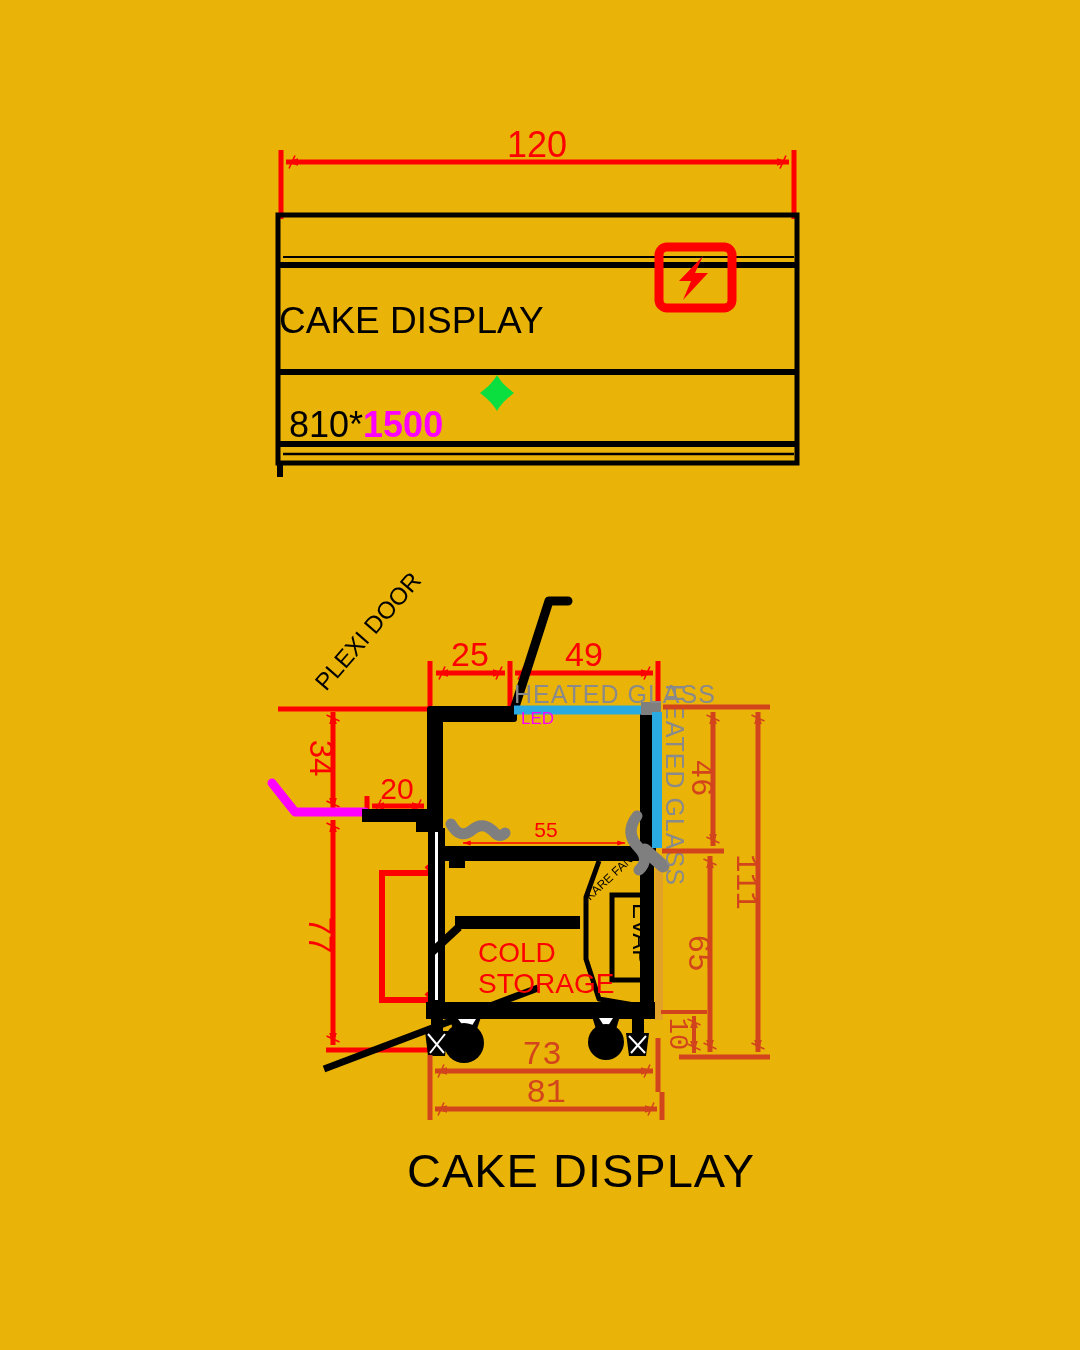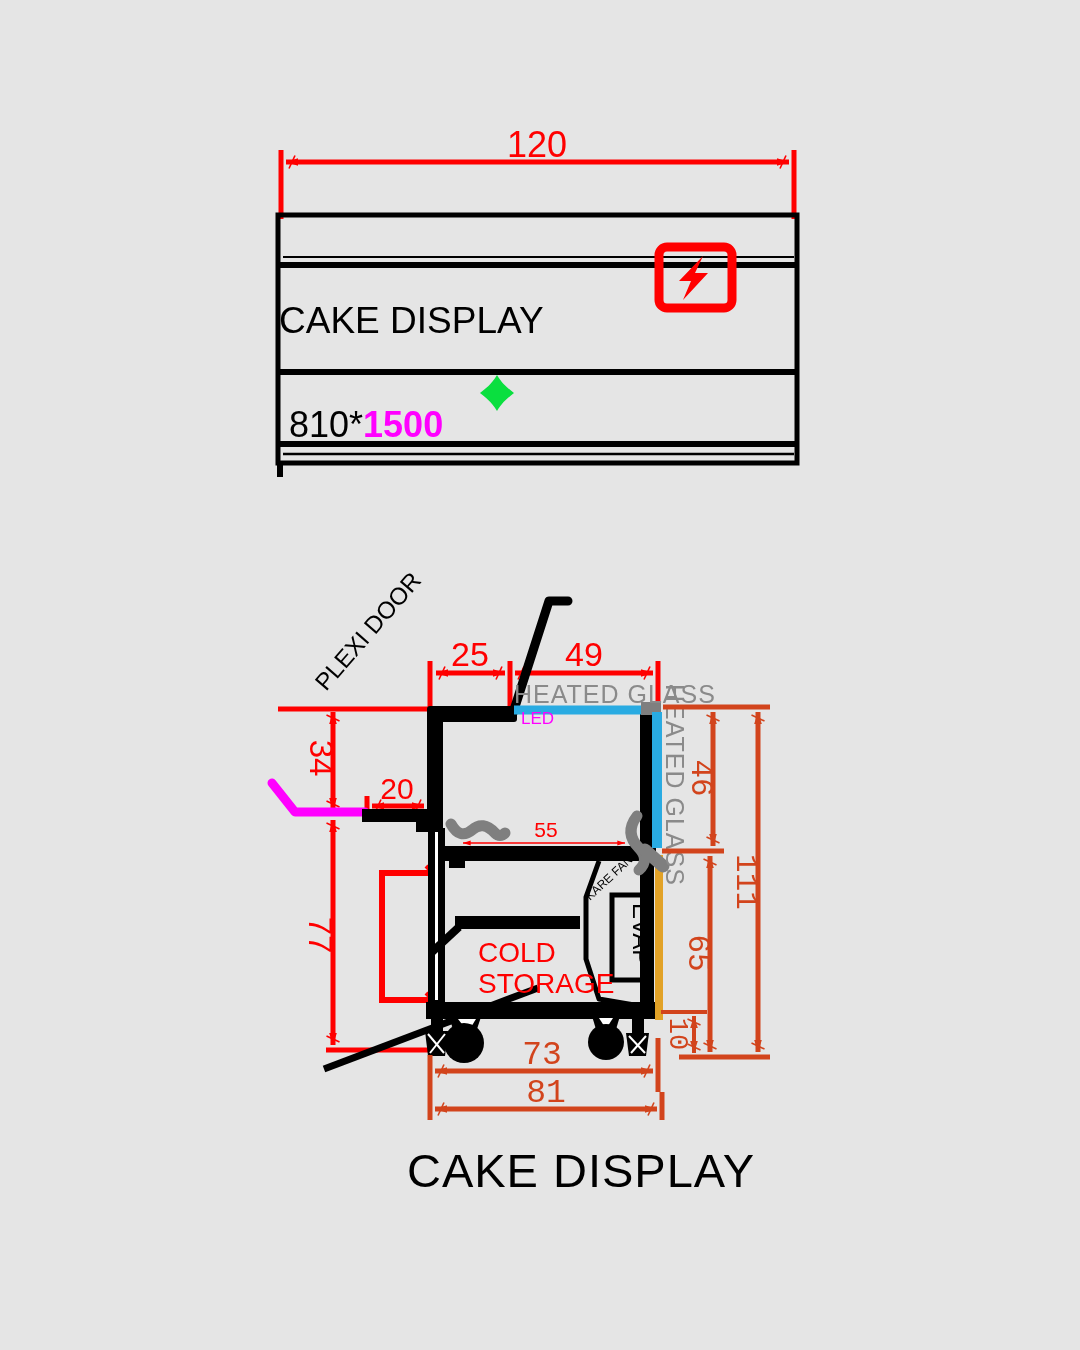--- a/index.html
+++ b/index.html
@@ -1,16 +1,16 @@
 <!DOCTYPE html>
 <html><head>
 <meta charset="utf-8">
 <style>
   html,body{margin:0;padding:0;background:#fff;}
-  .canvas{width:1080px;height:1350px;background:#e5e5e5;position:relative;overflow:hidden;}
+  .canvas{width:1080px;height:1350px;background:#eab308;position:relative;overflow:hidden;}
   svg{display:block;}
   text{font-family:"Liberation Sans",sans-serif;}
   .t-red{fill:#FF0000;}
   .t-or{fill:#D2441C;font-family:"Liberation Mono",monospace;}
   .t-blk{fill:#000000;}
   .t-gray{fill:#8A8A8A;letter-spacing:1px;}
   .t-mag{fill:#FF00FF;}
   .s-blk{stroke:#000000;fill:none;}
   .s-red{stroke:#FF0000;fill:none;}
   .s-or{stroke:#D2441C;fill:none;}

